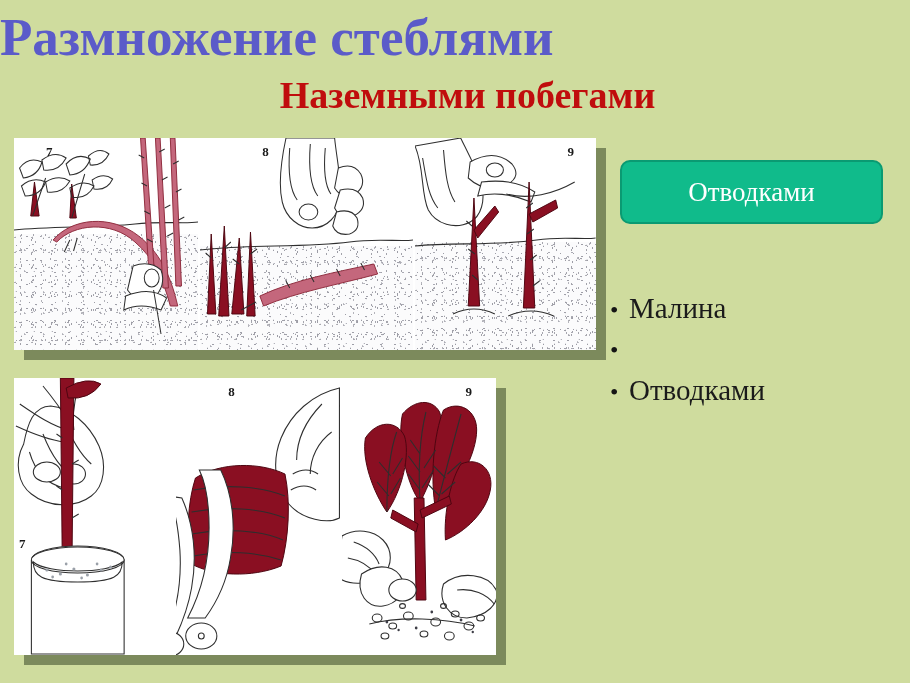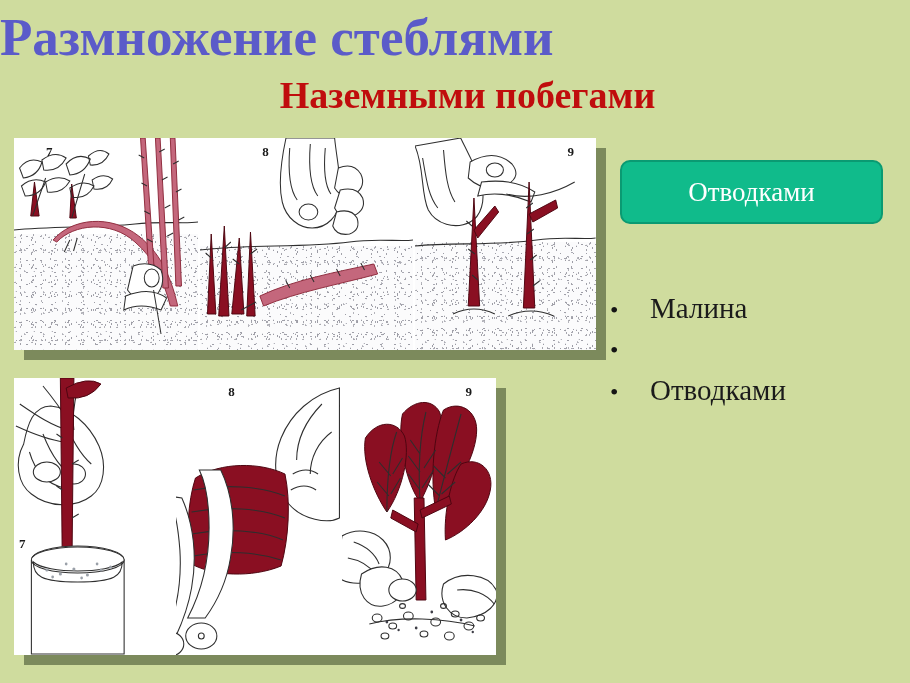--- a/index.html
+++ b/index.html
@@ -102,21 +102,21 @@
   
   #bullets{position:absolute;left:610px;top:288px;width:290px;}
   .bullet{
     display:flex;align-items:baseline;
     font-family:"Liberation Serif", serif;
     font-size:29px;line-height:40px;color:#1b1b1b;
   }
   .bullet .dot{
     width:19px;flex:0 0 19px;font-size:24px;line-height:40px;color:#151515;
   }
-  .bullet .txt{white-space:nowrap;margin-left:21px;}
+  .bullet .txt{white-space:nowrap;}
 </style>
 </head>
 <body>
 
 <div id="stage">
 
   <div class="title-main">Размножение стеблями</div>
   <div class="title-sub">Наземными побегами</div>
 
   <div class="figblock" id="block1">

